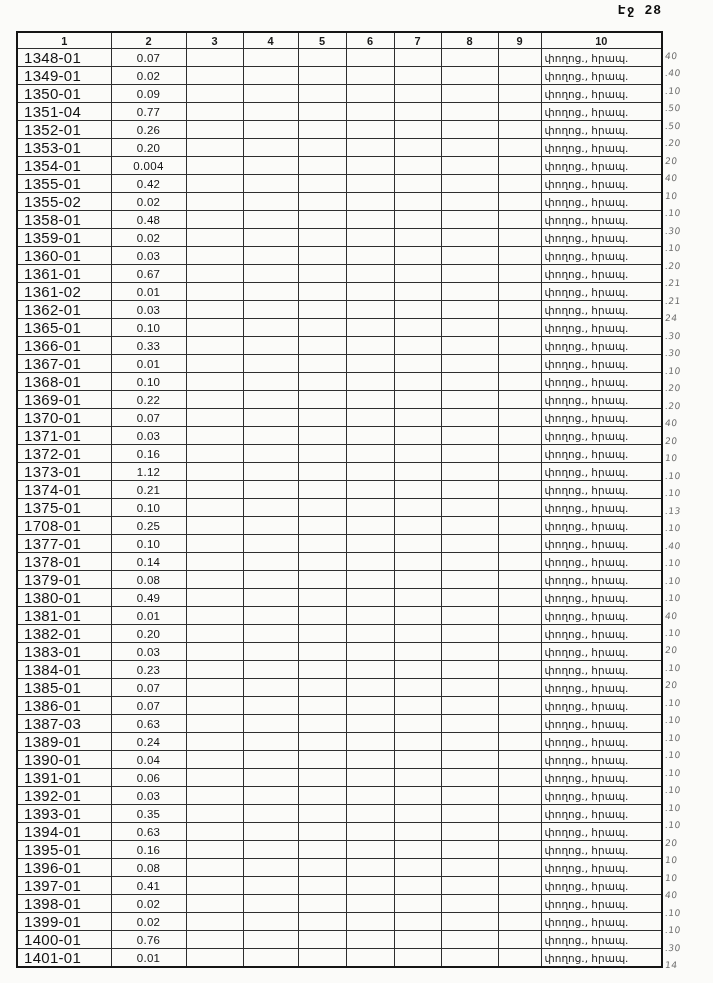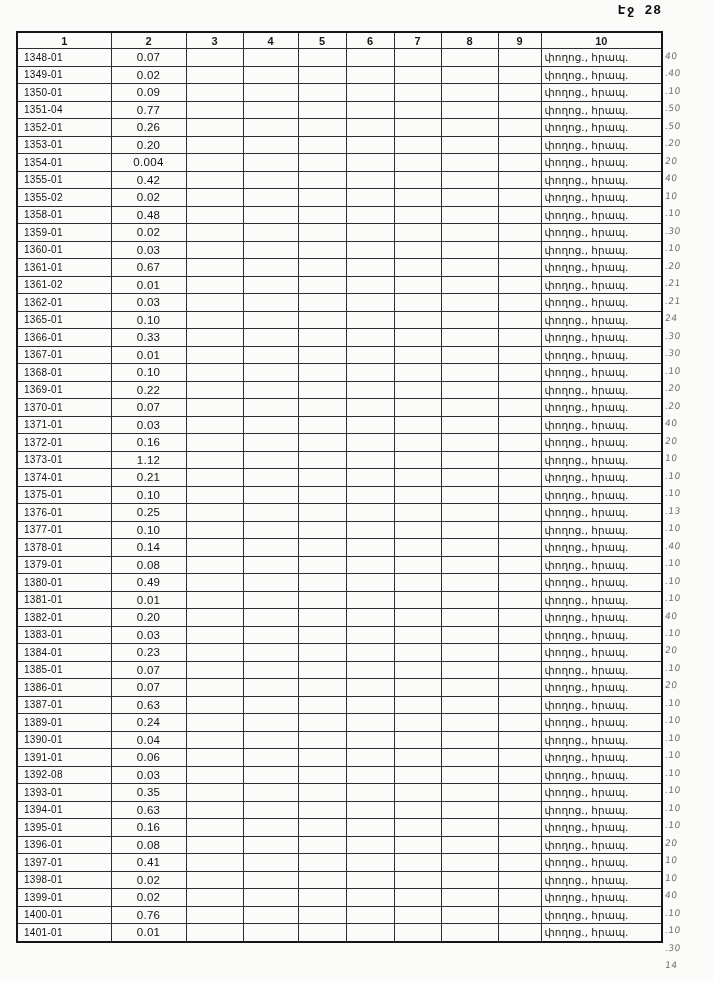--- a/index.html
+++ b/index.html
@@ -29,21 +29,21 @@
     overflow:hidden;white-space:nowrap;
     background:transparent;
   }
   .grid th{
     height:15px;
     font-size:11px;font-weight:bold;text-align:center;
     color:#1a1a1a;
   }
   .grid td{height:16.5px;}
   td.c-id{
-    font-size:10px;padding-left:6px;text-align:left;
+    font-size:15px;padding-left:6px;text-align:left;
     letter-spacing:.3px;color:#121212;
   }
   td.c-val{
     font-size:11.5px;text-align:center;color:#121212;
     letter-spacing:.3px;
     margin-left:40px;
   }
   td.c-note{
     font-size:10.5px;padding-left:3px;text-align:left;
     font-family:"DejaVu Sans",sans-serif;
@@ -402,21 +402,21 @@
           <td></td>
           <td></td>
           <td></td>
           <td></td>
           <td></td>
           <td></td>
           <td></td>
           <td class="c-note">փողոց., հրապ.</td>
         </tr>
         <tr>
-          <td class="c-id">1376-01</td>
+          <td class="c-id">1708-01</td>
           <td class="c-val">0.25</td>
           <td></td>
           <td></td>
           <td></td>
           <td></td>
           <td></td>
           <td></td>
           <td></td>
           <td class="c-note">փողոց., հրապ.</td>
         </tr>
@@ -534,21 +534,21 @@
           <td></td>
           <td></td>
           <td></td>
           <td></td>
           <td></td>
           <td></td>
           <td></td>
           <td class="c-note">փողոց., հրապ.</td>
         </tr>
         <tr>
-          <td class="c-id">1387-01</td>
+          <td class="c-id">1387-03</td>
           <td class="c-val">0.63</td>
           <td></td>
           <td></td>
           <td></td>
           <td></td>
           <td></td>
           <td></td>
           <td></td>
           <td class="c-note">փողոց., հրապ.</td>
         </tr>
@@ -582,21 +582,21 @@
           <td></td>
           <td></td>
           <td></td>
           <td></td>
           <td></td>
           <td></td>
           <td></td>
           <td class="c-note">փողոց., հրապ.</td>
         </tr>
         <tr>
-          <td class="c-id">1392-08</td>
+          <td class="c-id">1392-01</td>
           <td class="c-val">0.03</td>
           <td></td>
           <td></td>
           <td></td>
           <td></td>
           <td></td>
           <td></td>
           <td></td>
           <td class="c-note">փողոց., հրապ.</td>
         </tr>

